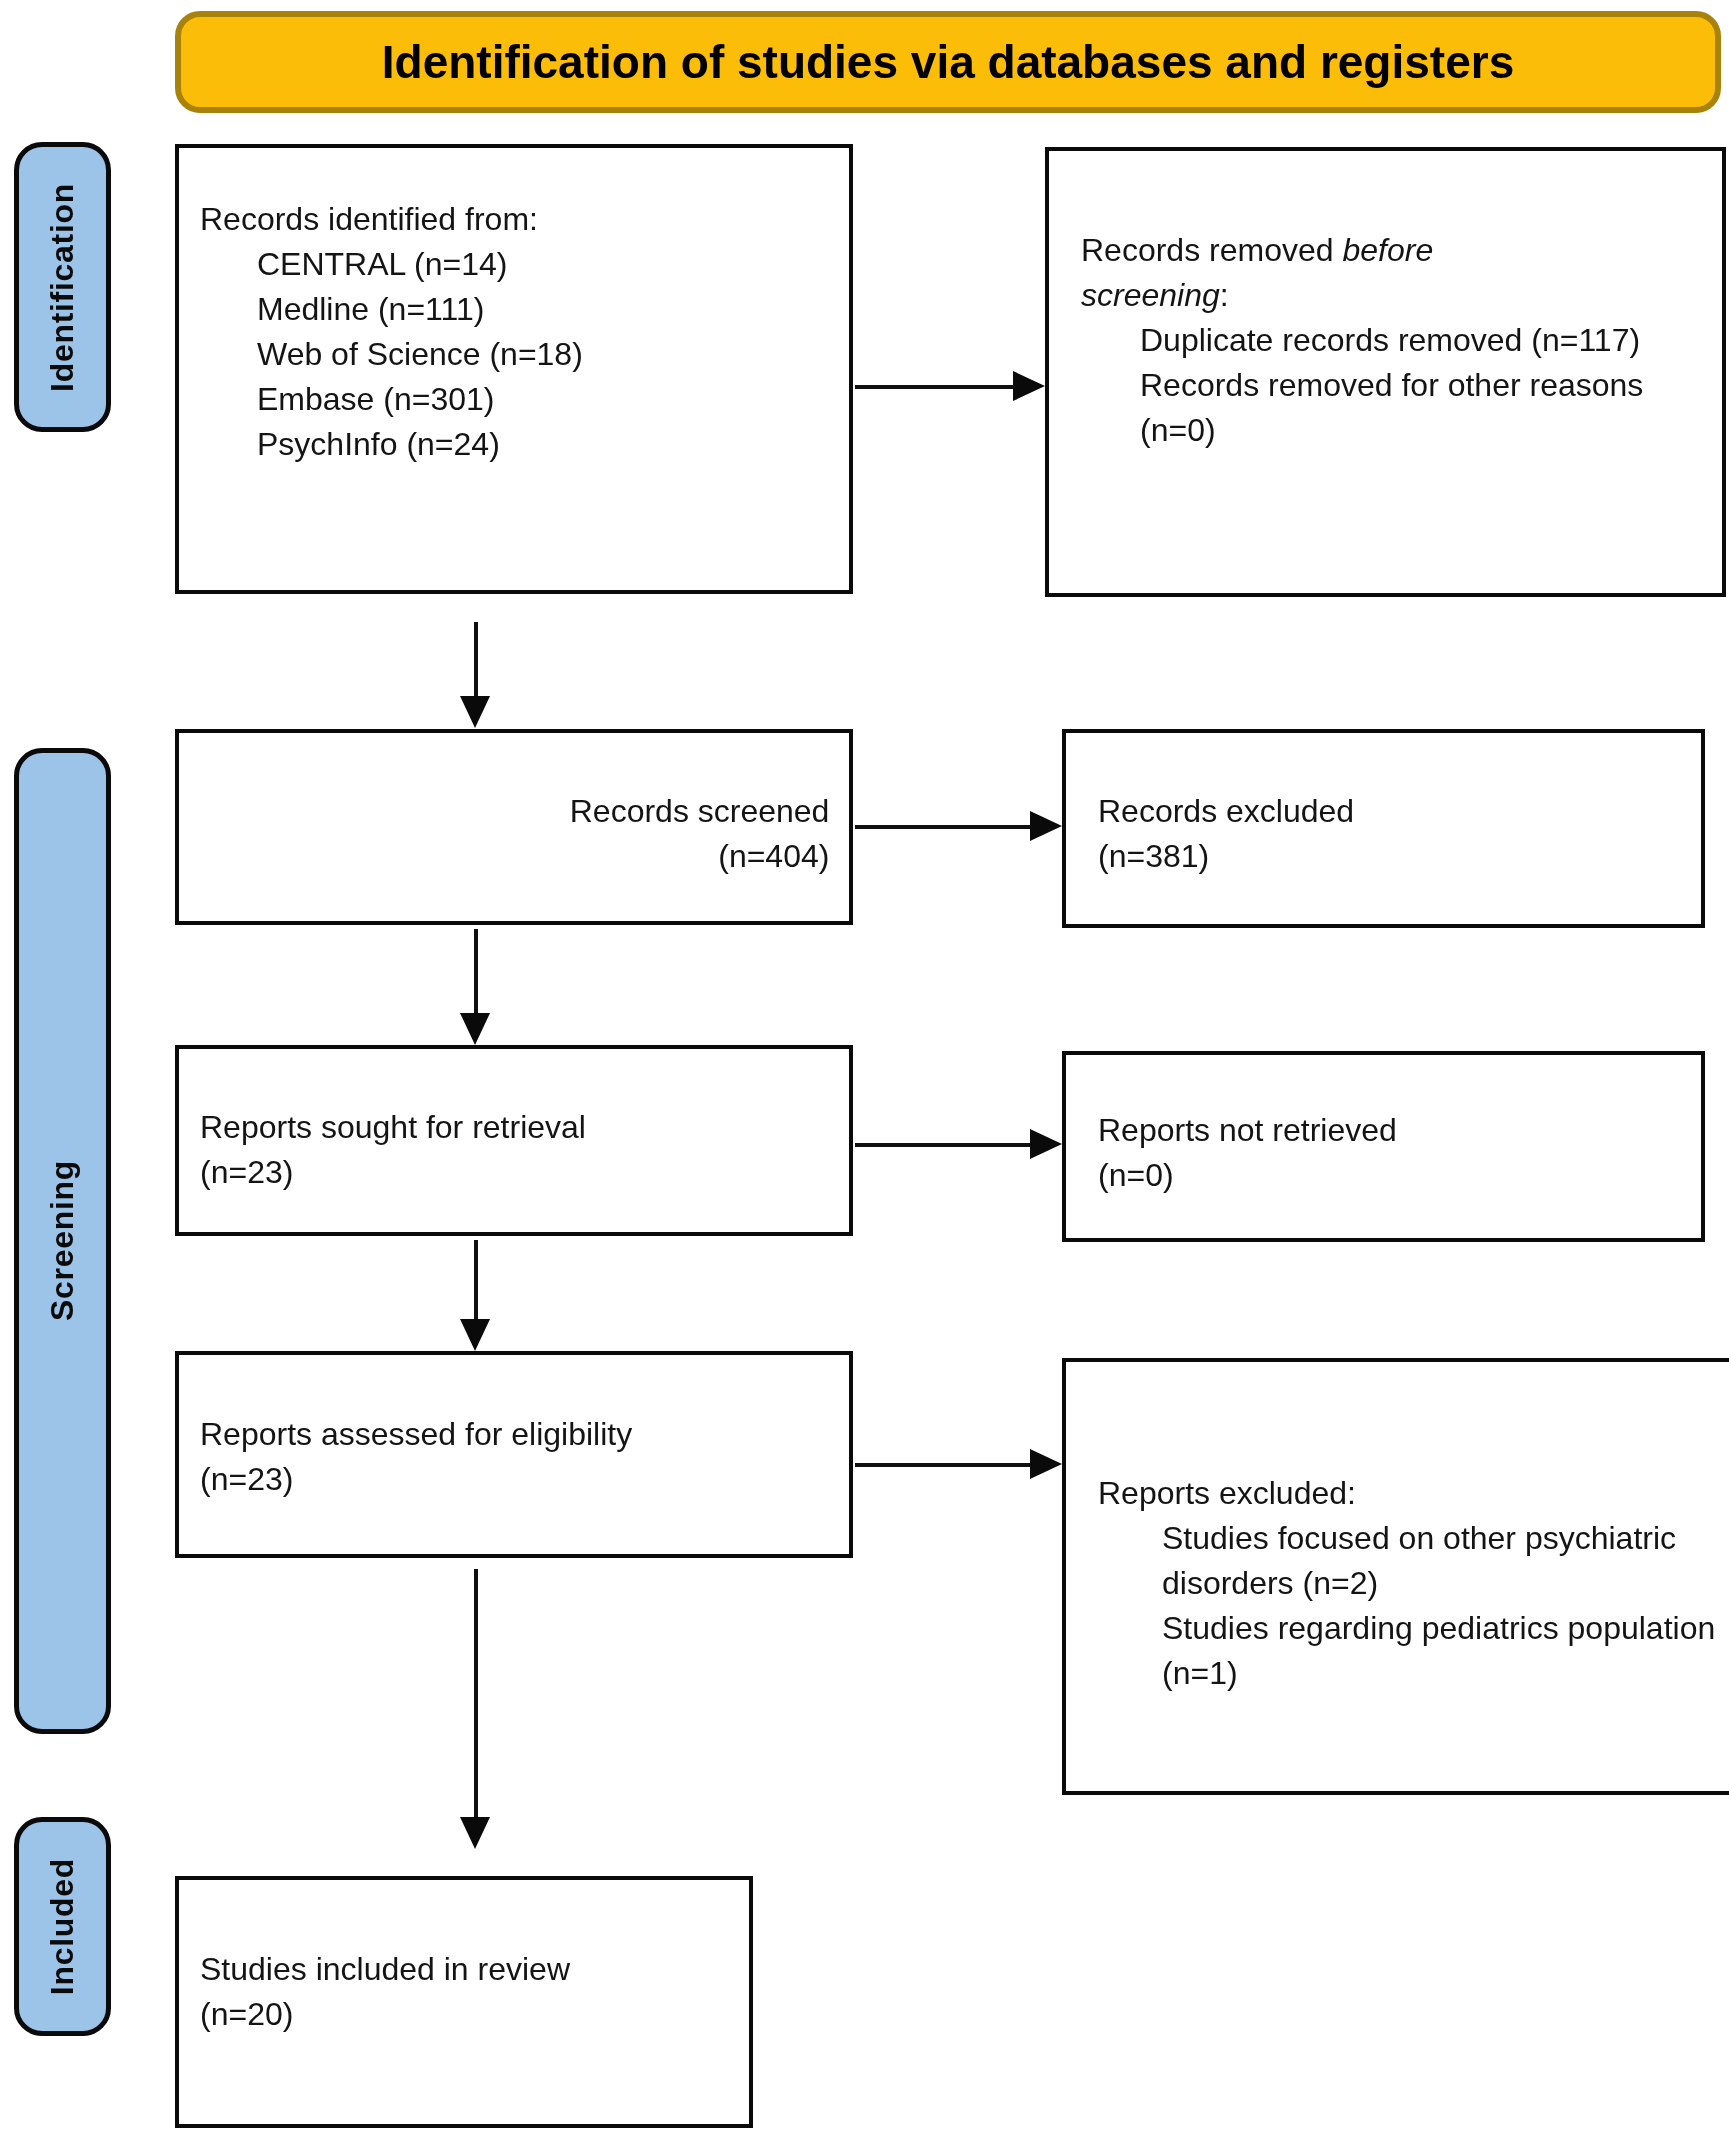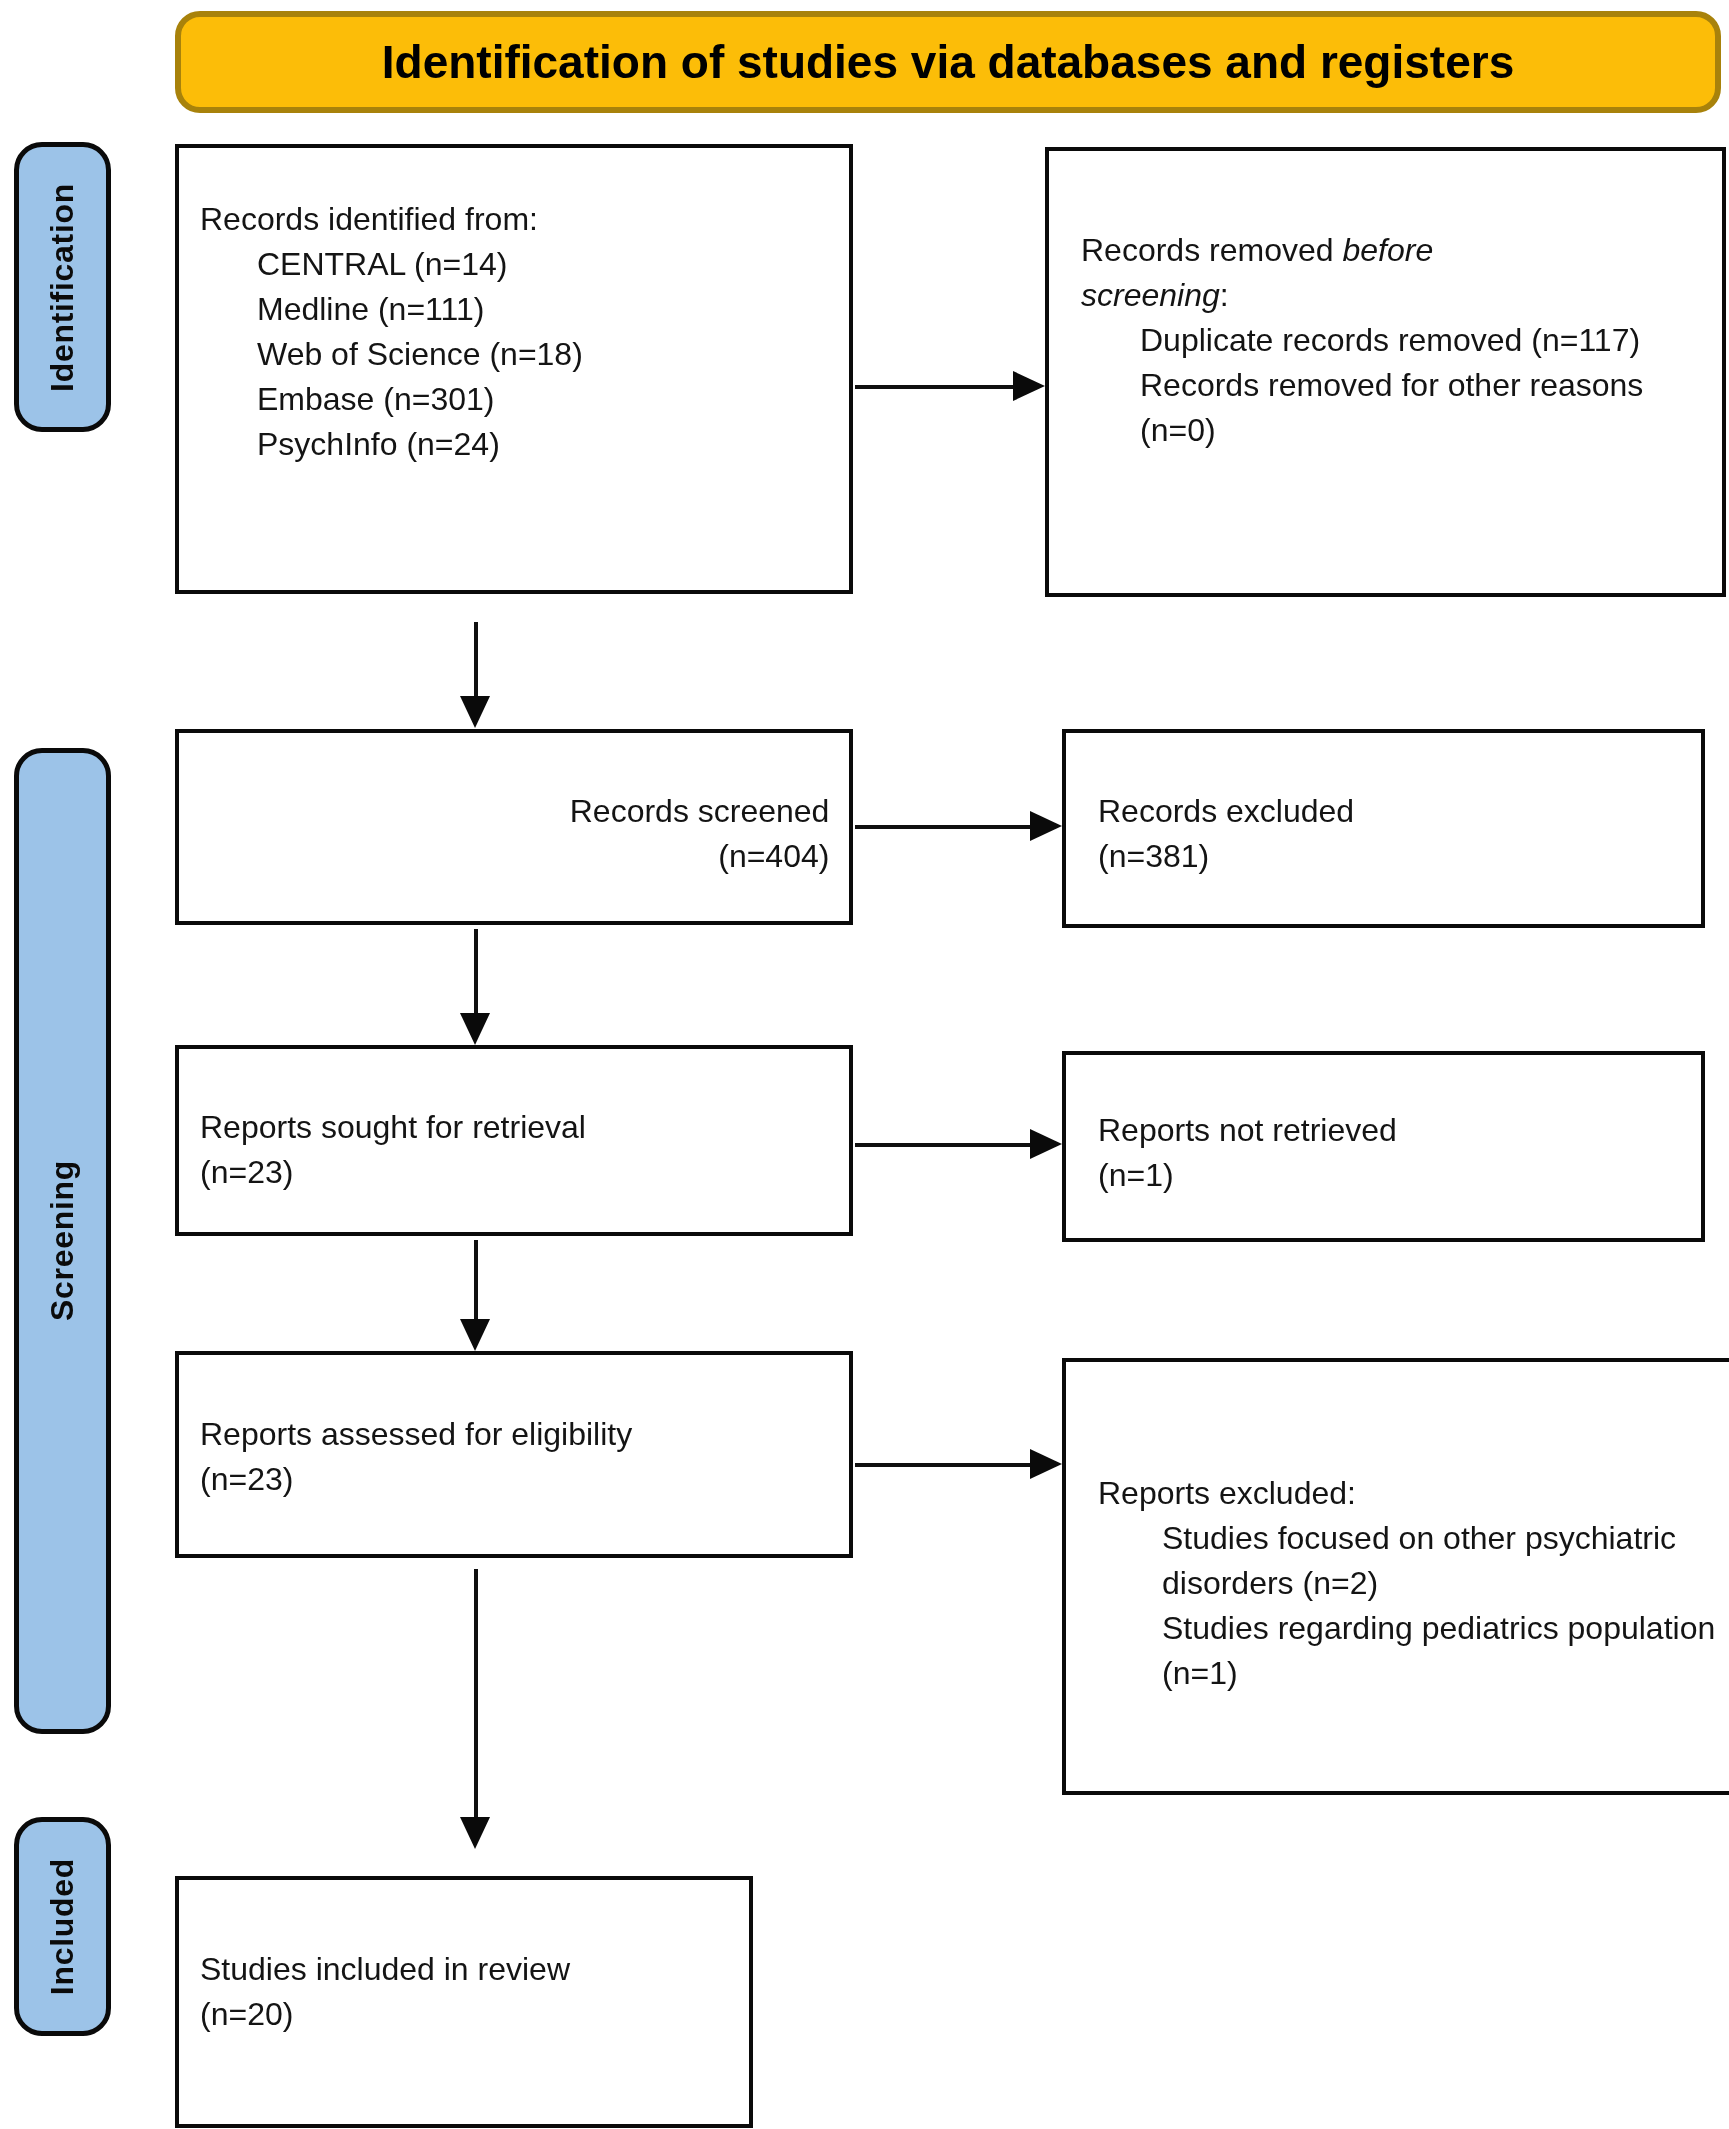--- a/index.html
+++ b/index.html
@@ -114,21 +114,21 @@
     <div>(n=381)</div>
   </div>
 
   <div class="fbox b5">
     <div>Reports sought for retrieval</div>
     <div>(n=23)</div>
   </div>
 
   <div class="fbox b6">
     <div>Reports not retrieved</div>
-    <div>(n=1)</div>
+    <div>(n=0)</div>
   </div>
 
   <div class="fbox b7">
     <div>Reports assessed for eligibility</div>
     <div>(n=23)</div>
   </div>
 
   <div class="fbox b8">
     <div class="intro">Reports excluded:</div>
     <div class="indent">Studies focused on other psychiatric disorders (n=2)</div>

